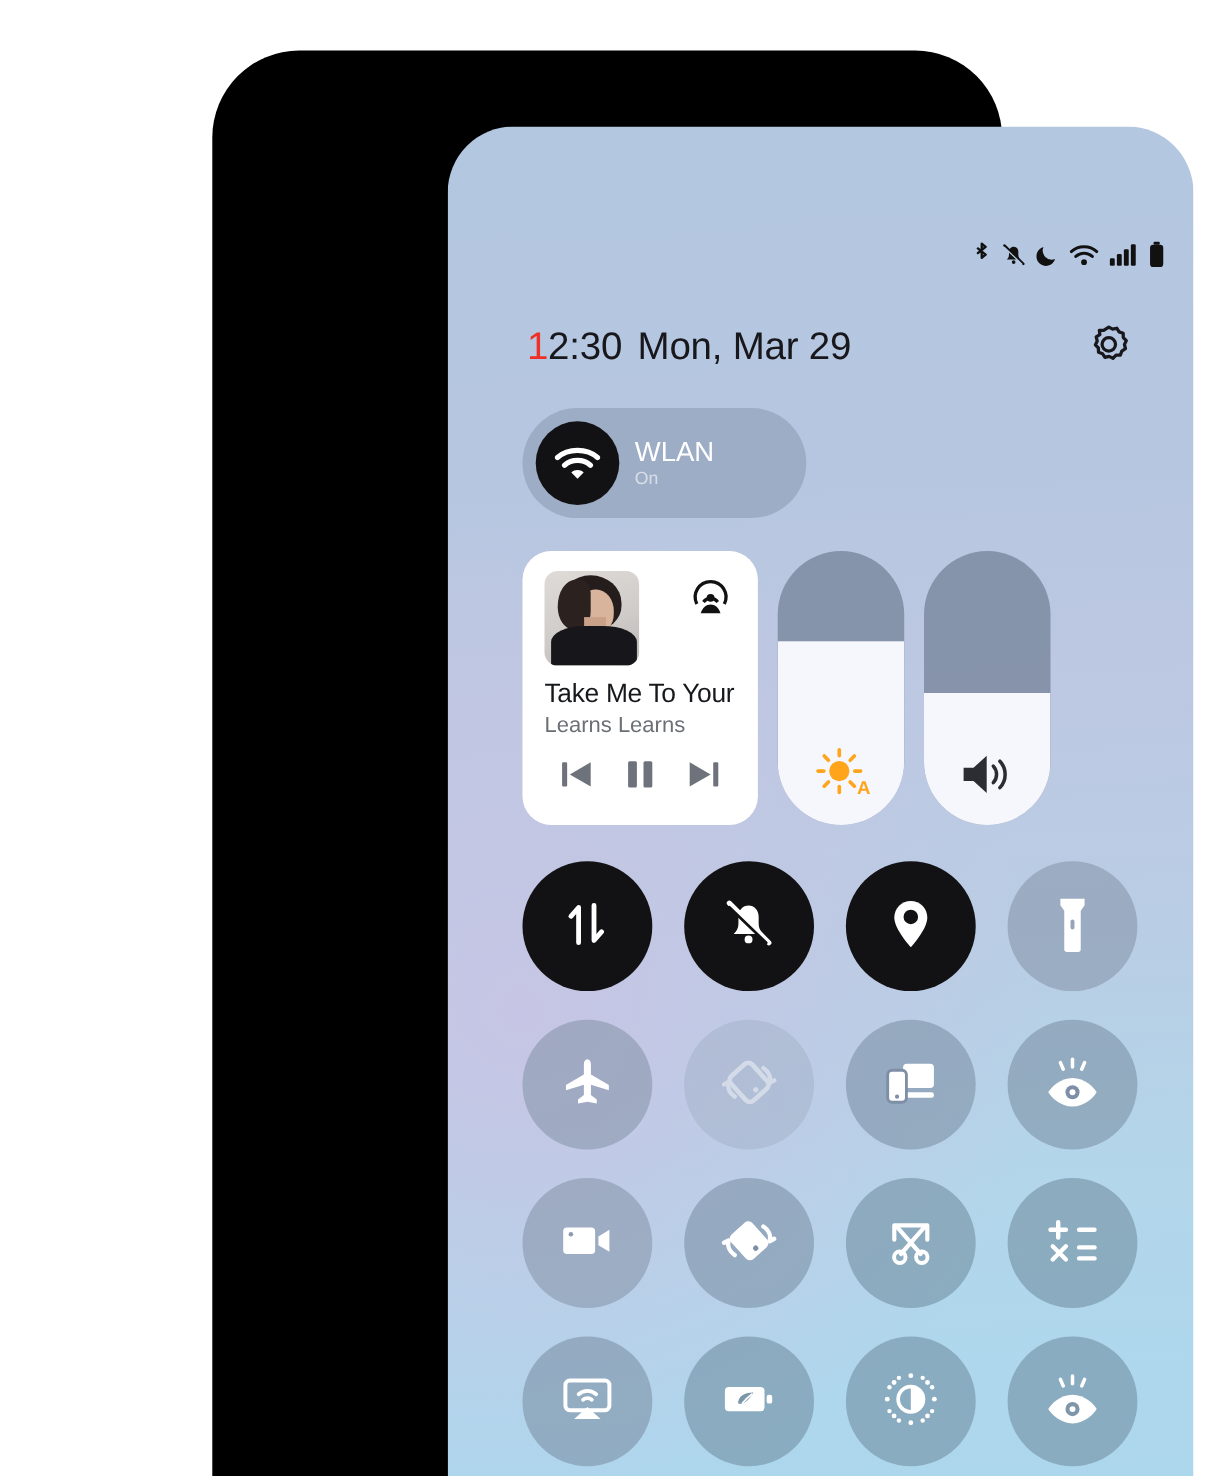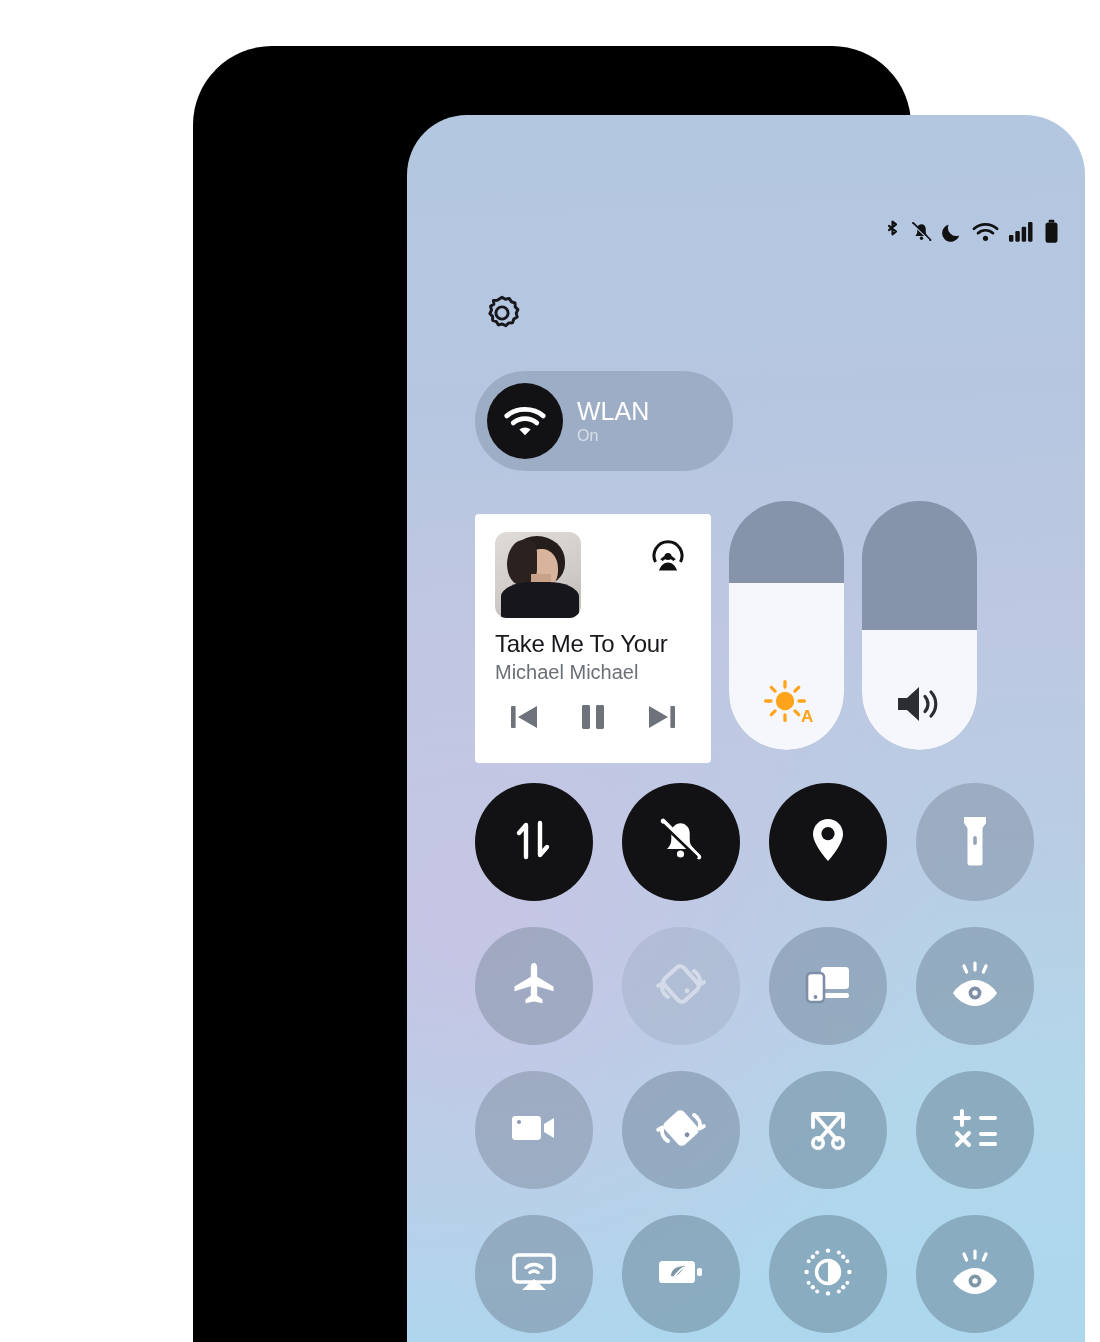--- a/index.html
+++ b/index.html
@@ -54,22 +54,22 @@
   .pill.bt .pill-ico{ width:72px; height:72px; }
   .pill-txt{ margin-left:14px; line-height:1.08; }
   .pill-title{ font-size:25px; color:#ffffff; }
   .pill-sub{ font-size:16px; color:#e3e7ee; opacity:.85; margin-top:2px; }
   .pill.bt .pill-title{ font-size:25px; margin-left:12px; }
 
   
   .band{ position:absolute; left:68px; top:386px; display:flex; gap:18px; }
 
   .media{
-    width:236px; height:249px; background:#fff; border-radius:4px;
-    position:relative; padding:18px 20px 0 20px;margin-top:13px;
+    width:214px; height:249px; background:#fff; border-radius:26px;
+    position:relative; padding:18px 20px 0 20px;
   }
   .media-top{ display:flex; align-items:flex-start; justify-content:space-between; }
   .art{
     width:86px; height:86px; border-radius:12px; overflow:hidden; position:relative;
     background:linear-gradient(160deg,#dfdcd8 0%, #cfccc9 55%, #b9b6b3 100%);
   }
   .art .hair{
     position:absolute; left:14px; top:4px; width:56px; height:50px; border-radius:50% 50% 44% 44%;
     background:#241d1c;
   }
@@ -157,20 +157,21 @@
         </span>
         <span>
           <svg width="15" height="25" viewBox="0 0 16 26">
             <rect x="5" y="0.5" width="6" height="3" rx="1" fill="#111"></rect>
             <rect x="1.6" y="3.5" width="12.8" height="21.5" rx="3" fill="#111"></rect>
           </svg>
         </span>
       </div>
 
       <div class="clockrow">
+        <div class="clocktext"><span class="clock-red">1</span><span>2:30</span><span class="clock-sep"></span><span>Mon, Mar 29</span></div>
         <div class="gear-btn">
           <span>
             <svg width="42" height="42" viewBox="0 0 44 44">
               <path d="M22 5.6l3.6 2 4-.9 2.2 3.5 3.9 1.3.1 4.1 2.9 2.9-1.8 3.7 1 4-3.5 2.2-1.4 3.9-4.1.1-2.9 2.9-3.7-1.8-4 1-2.2-3.5-3.9-1.4-.1-4.1-2.9-2.9 1.8-3.7-1-4 3.5-2.2L13 8.8l4.1-.1z" fill="none" stroke="#18181c" stroke-width="3.1" stroke-linejoin="round"></path>
               <circle cx="22" cy="22" r="6.4" fill="none" stroke="#18181c" stroke-width="3.1"></circle>
             </svg>
           </span>
         </div>
       </div>
 
@@ -204,21 +205,21 @@
             <div class="cast-ico">
               <svg width="42" height="42" viewBox="0 0 42 42">
                 <path d="M8.5 26a14 14 0 1125 0" fill="none" stroke="#111" stroke-width="3"></path>
                 <path d="M14.5 24.2a8.2 8.2 0 0113 0" fill="none" stroke="#111" stroke-width="3"></path>
                 <circle cx="21" cy="20.5" r="3.6" fill="#111"></circle>
                 <path d="M12 34.5c1.6-5 5-8 9-8s7.4 3 9 8z" fill="#111"></path>
               </svg>
             </div>
           </div>
           <div class="song-title">Take Me To Your</div>
-          <div class="song-artist">Michael Michael</div>
+          <div class="song-artist">Learns Learns</div>
           <div class="controls">
             <div class="ctrl">
               <svg width="34" height="32" viewBox="0 0 34 32">
                   <rect x="4" y="5" width="4.6" height="22" rx="1" fill="#6e727a"></rect>
                   <path d="M30 5L11 16l19 11z" fill="#6e727a"></path>
                 </svg>
             </div>
             <div class="ctrl">
               <svg width="30" height="32" viewBox="0 0 30 32">
                   <rect x="4" y="4" width="8" height="24" rx="1.4" fill="#6e727a"></rect>

